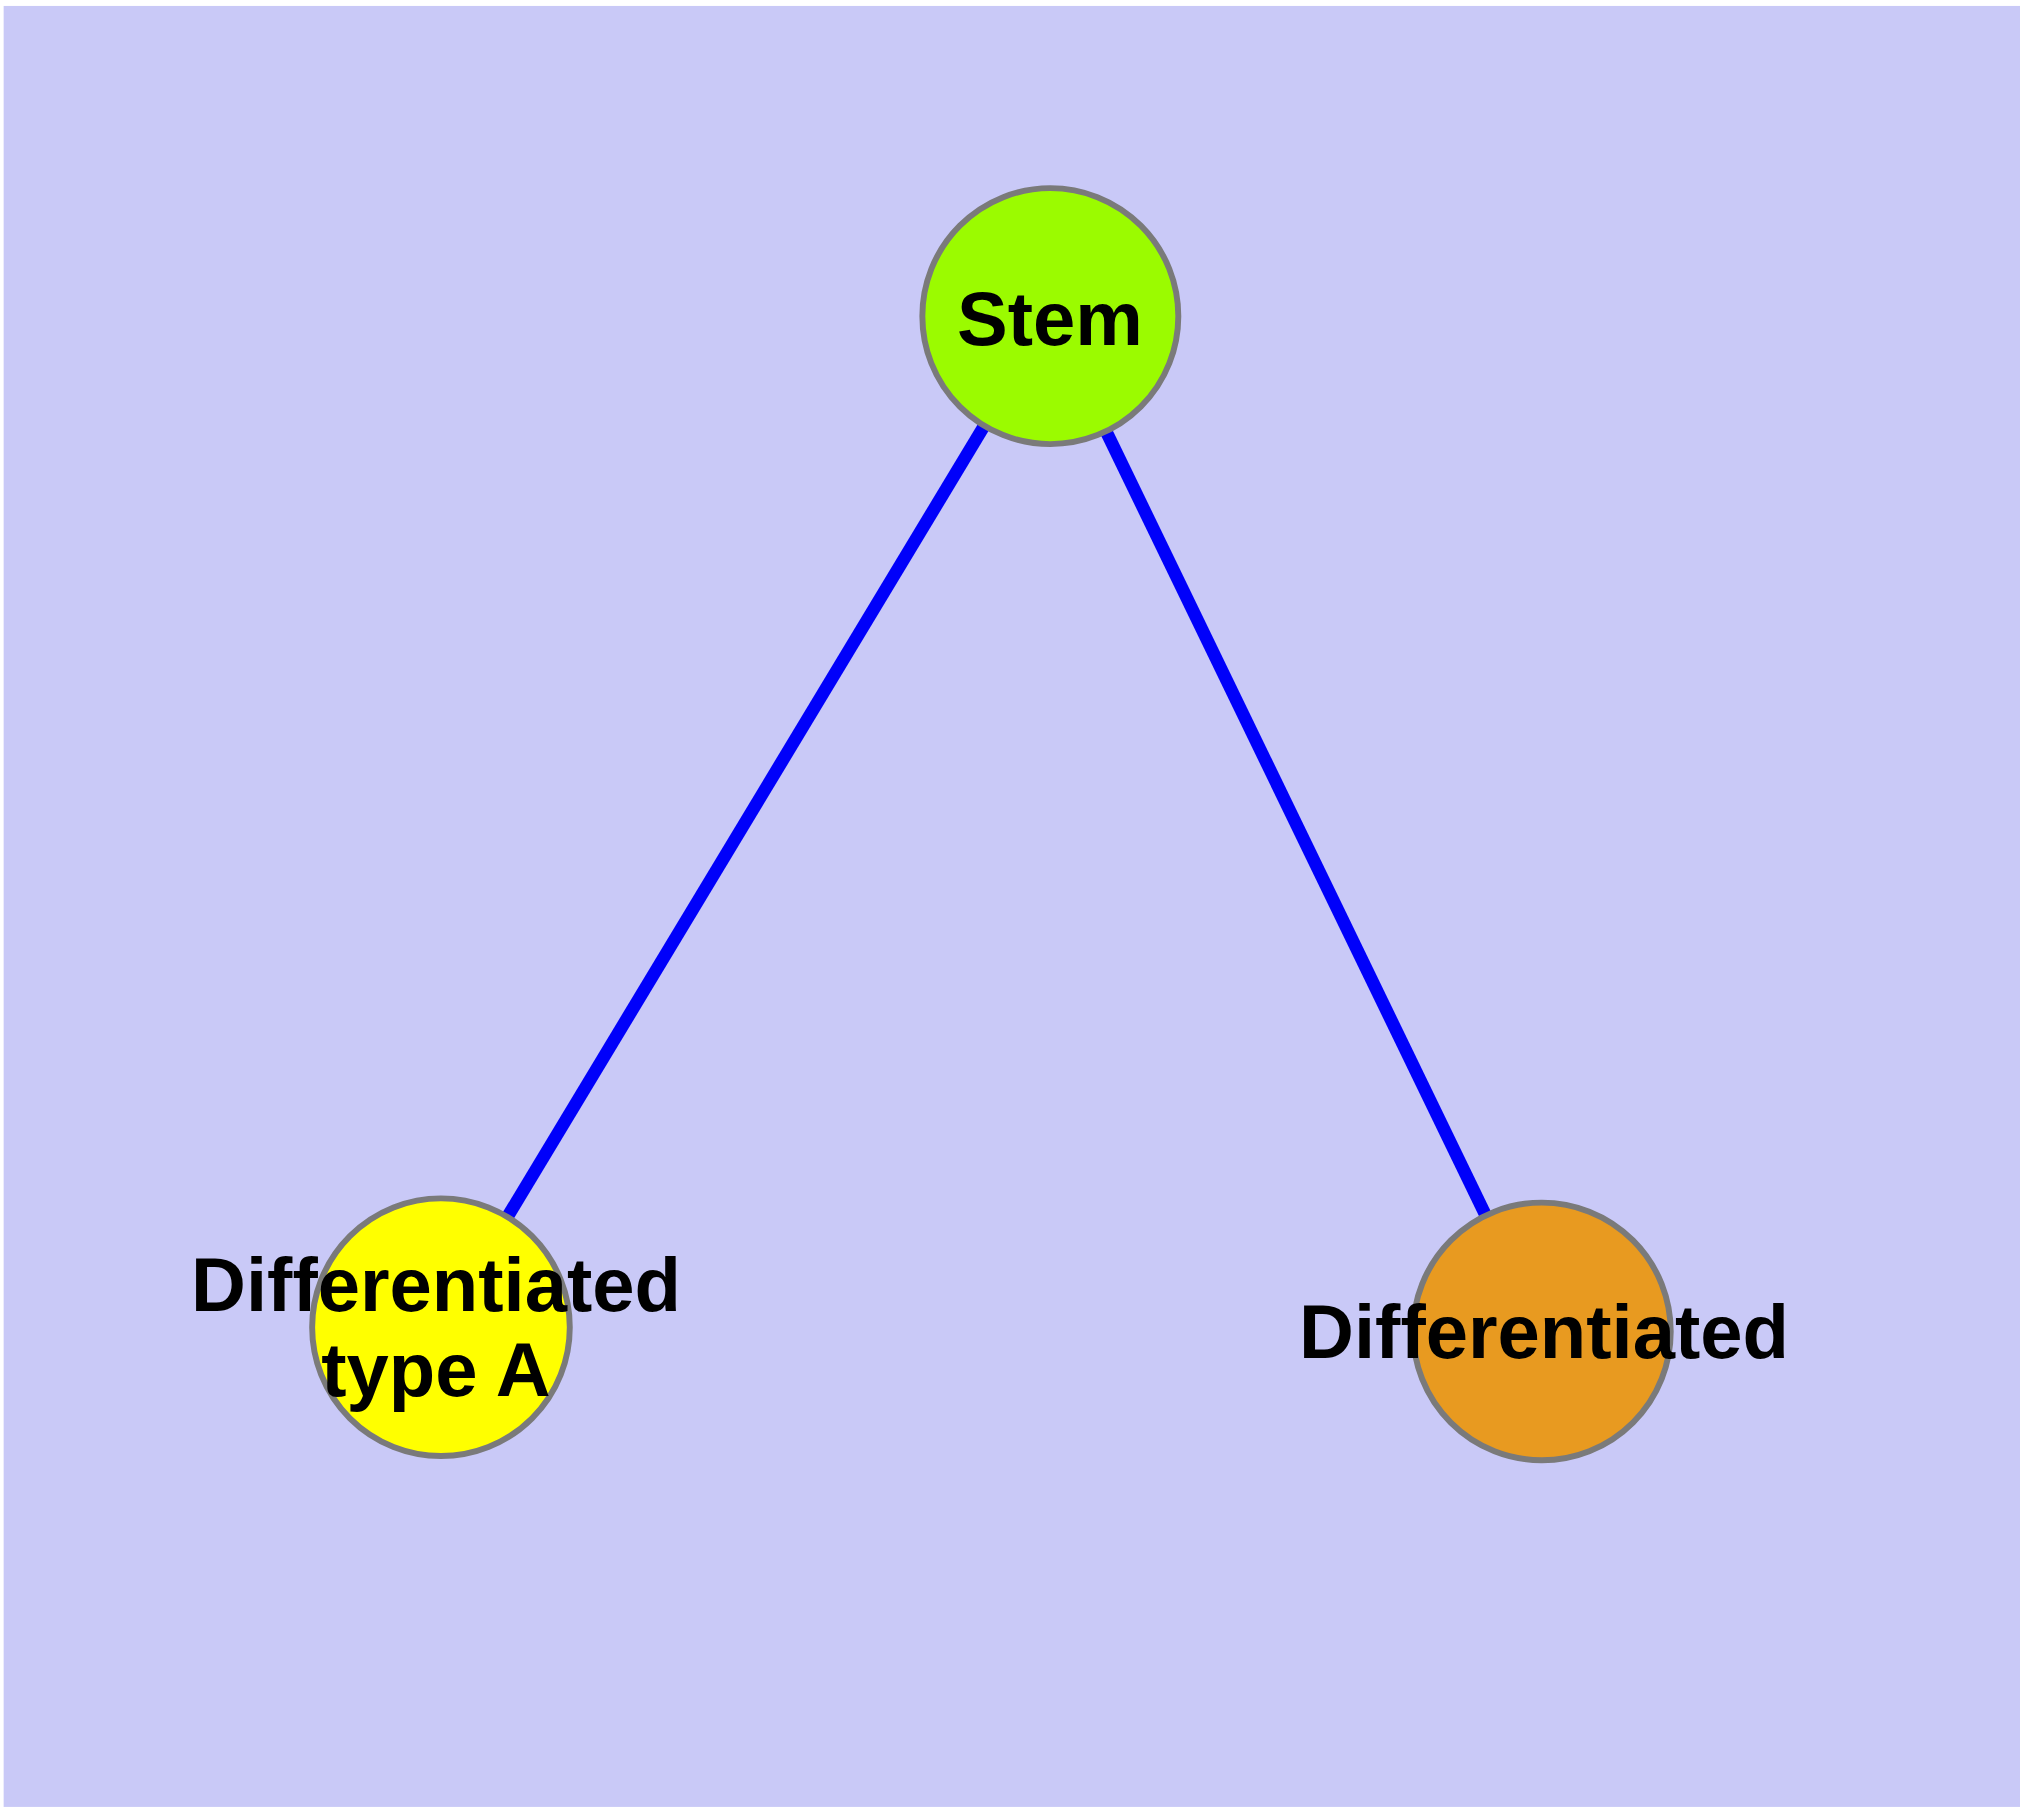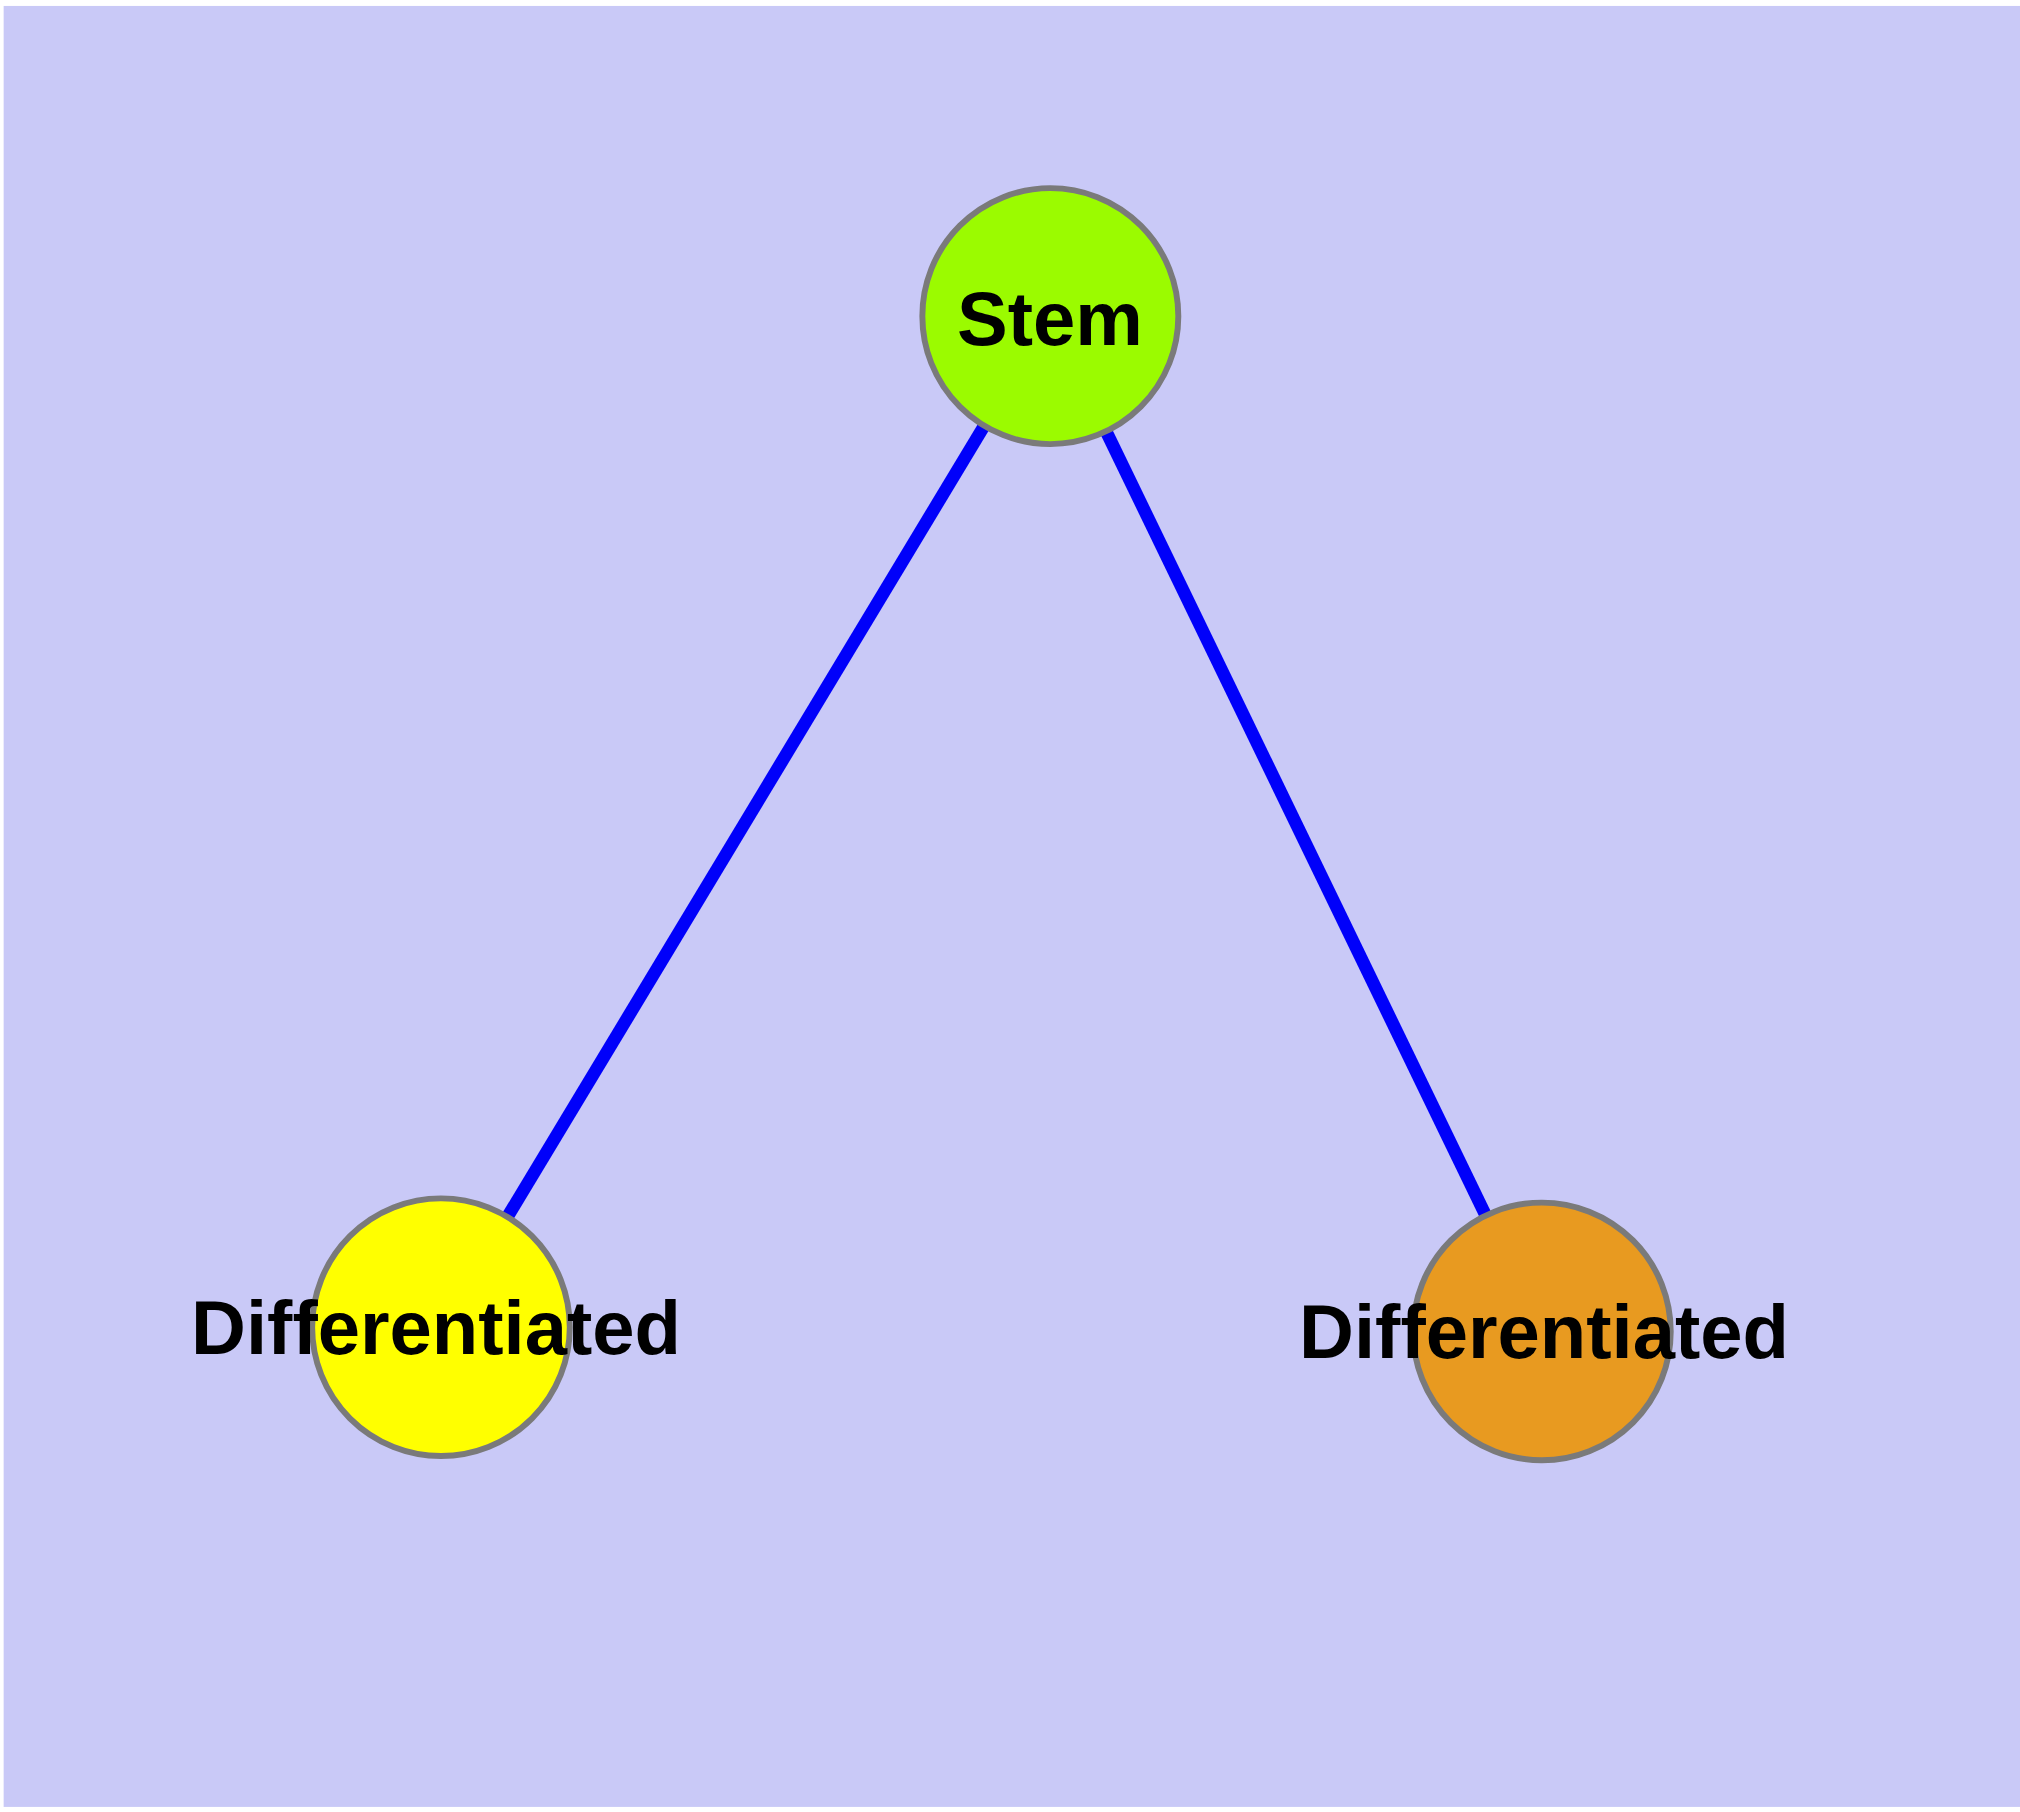--- a/index.html
+++ b/index.html
@@ -51,20 +51,21 @@
 
     <circle cx="1239" cy="373" r="151" stroke-width="7" fill="#9BFB00" stroke="#7A7A7A"></circle>
     <circle cx="520" cy="1566" r="152" stroke-width="7" fill="#FFFF00" stroke="#7A7A7A"></circle>
     <circle cx="1819" cy="1571" r="152" stroke-width="7" fill="#E89A20" stroke="#7A7A7A"></circle>
   </svg>
 
   <div class="node-label" style="left:1050px; top:318px;">Stem</div>
 
   <div class="node-label" style="left:436px; top:1327px;">
     <span class="label-line">Differentiated</span>
+    <span class="label-line">type A</span>
   </div>
 
   <div class="node-label" style="left:1544px; top:1331px;">
     <span class="label-line">Differentiated</span>
   </div>
 
 </div>
 
 
 </body></html>

